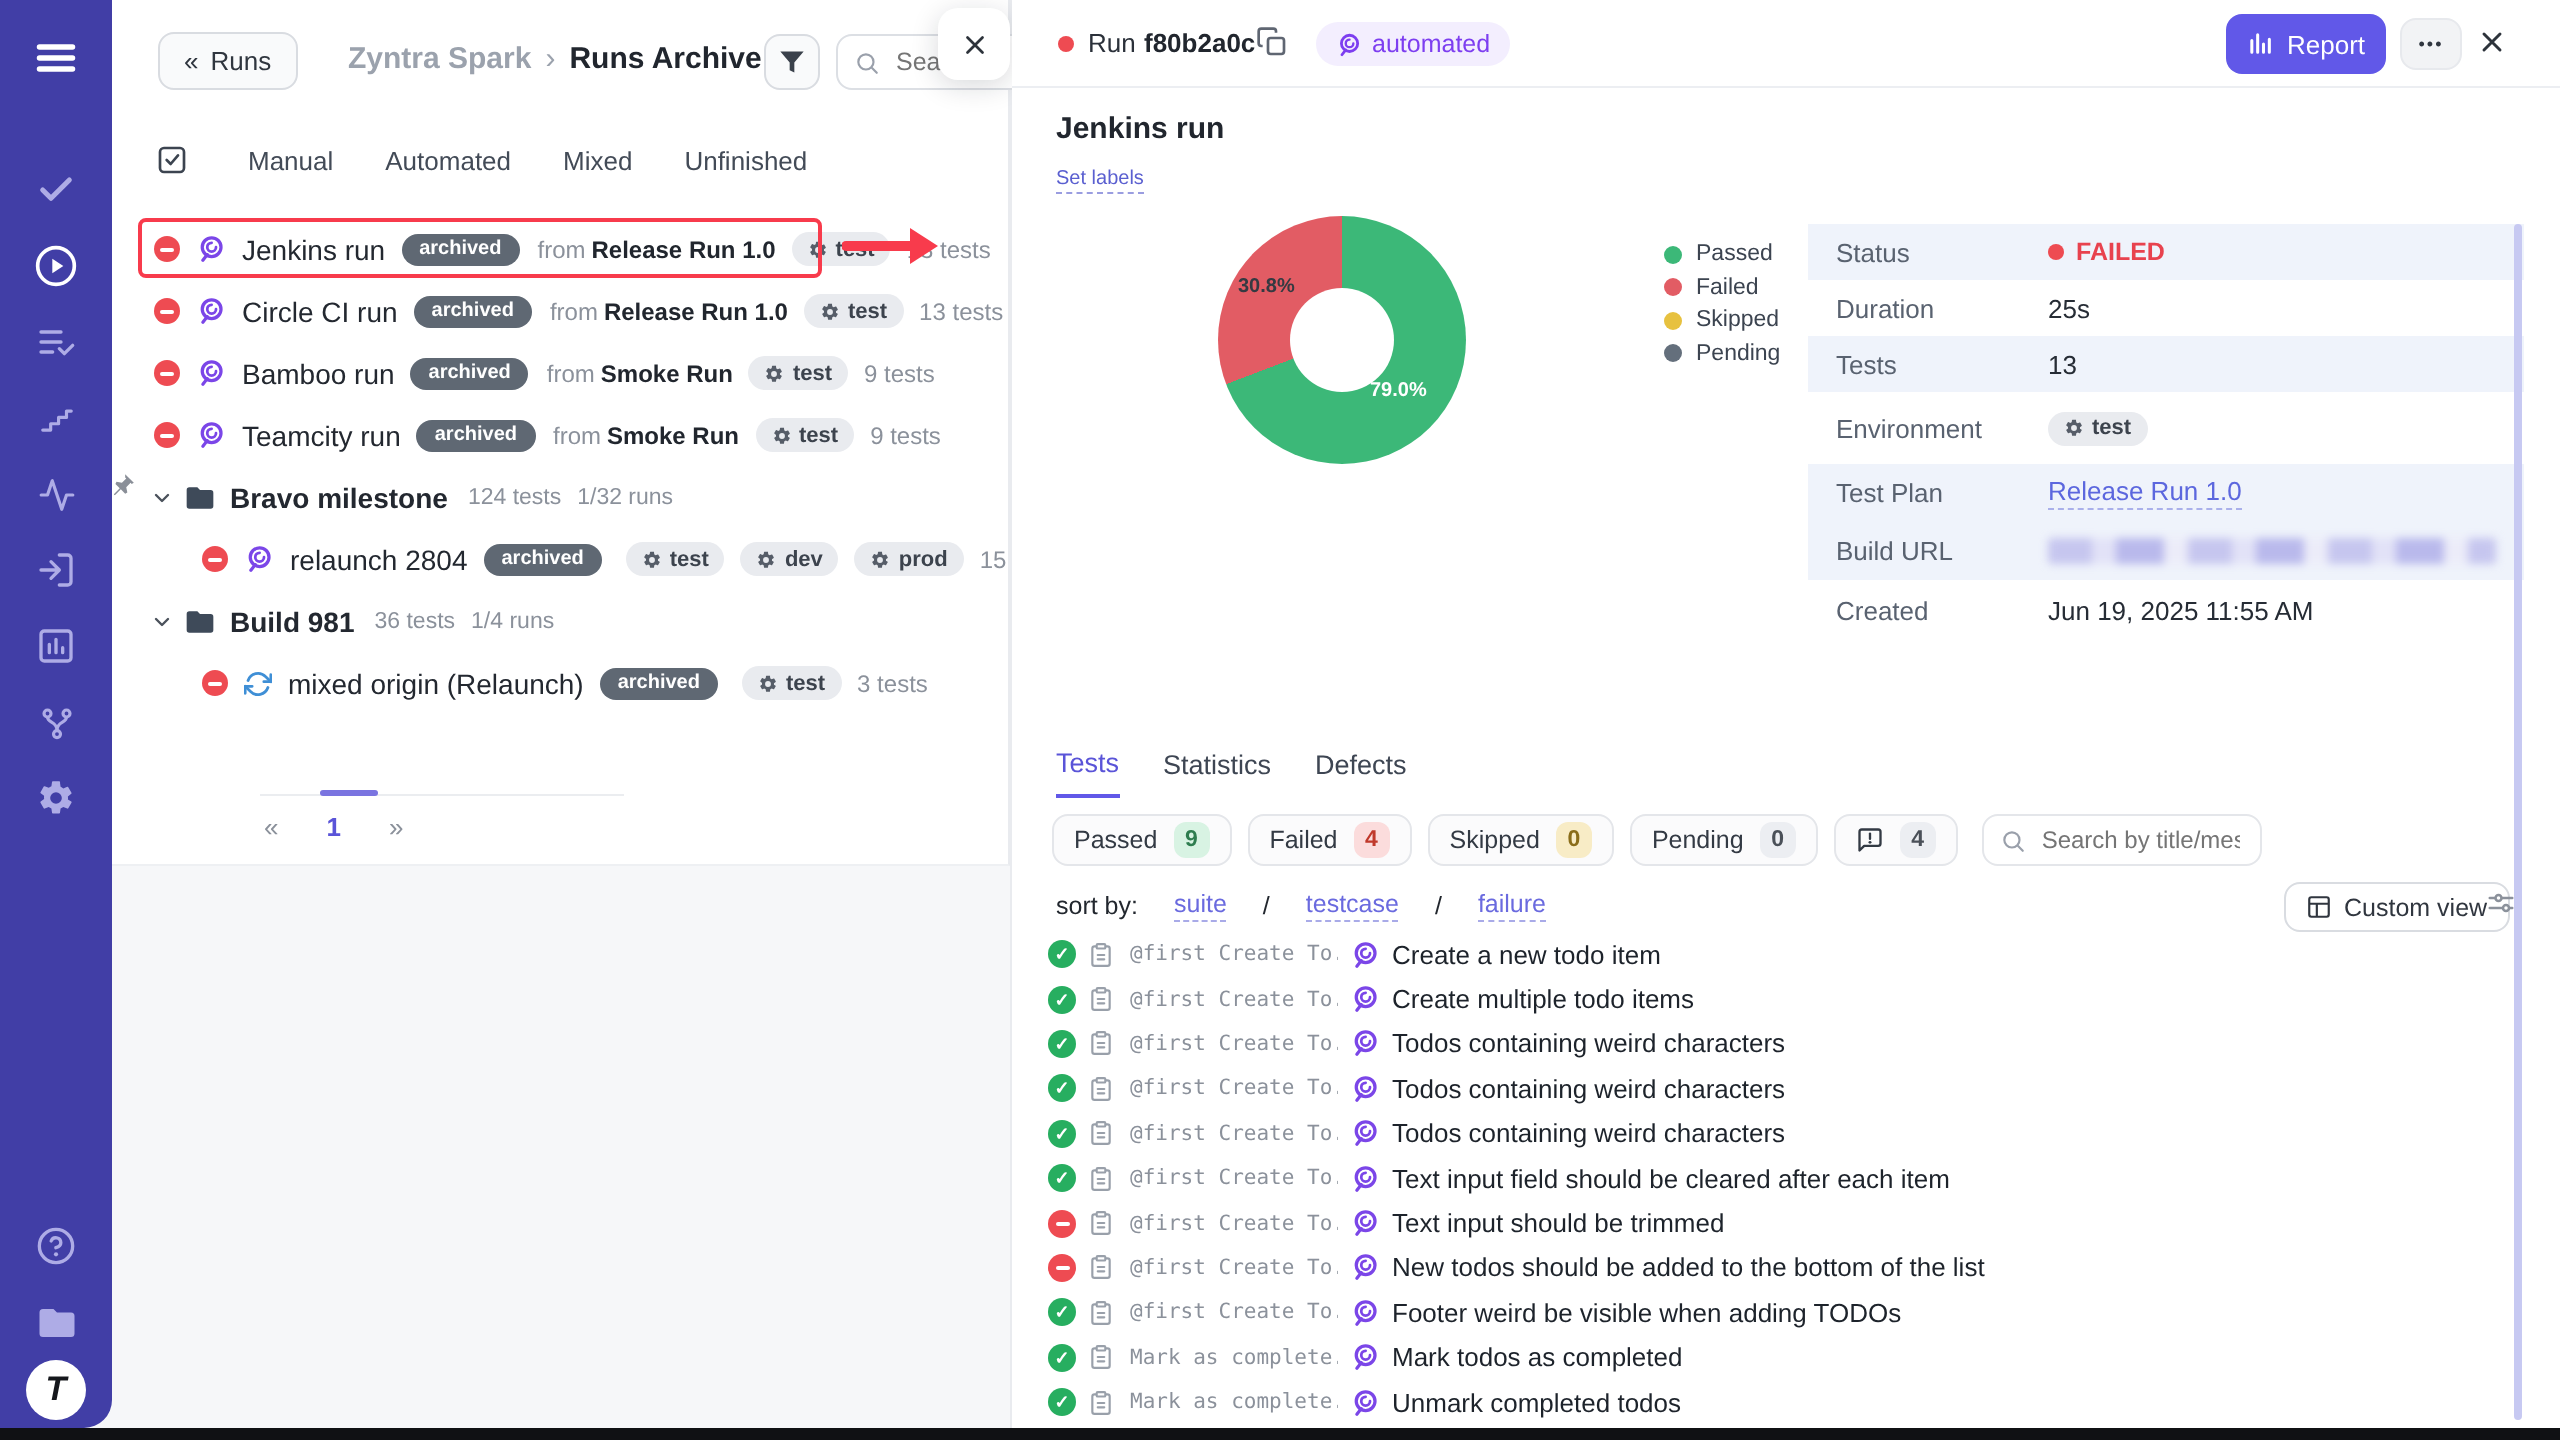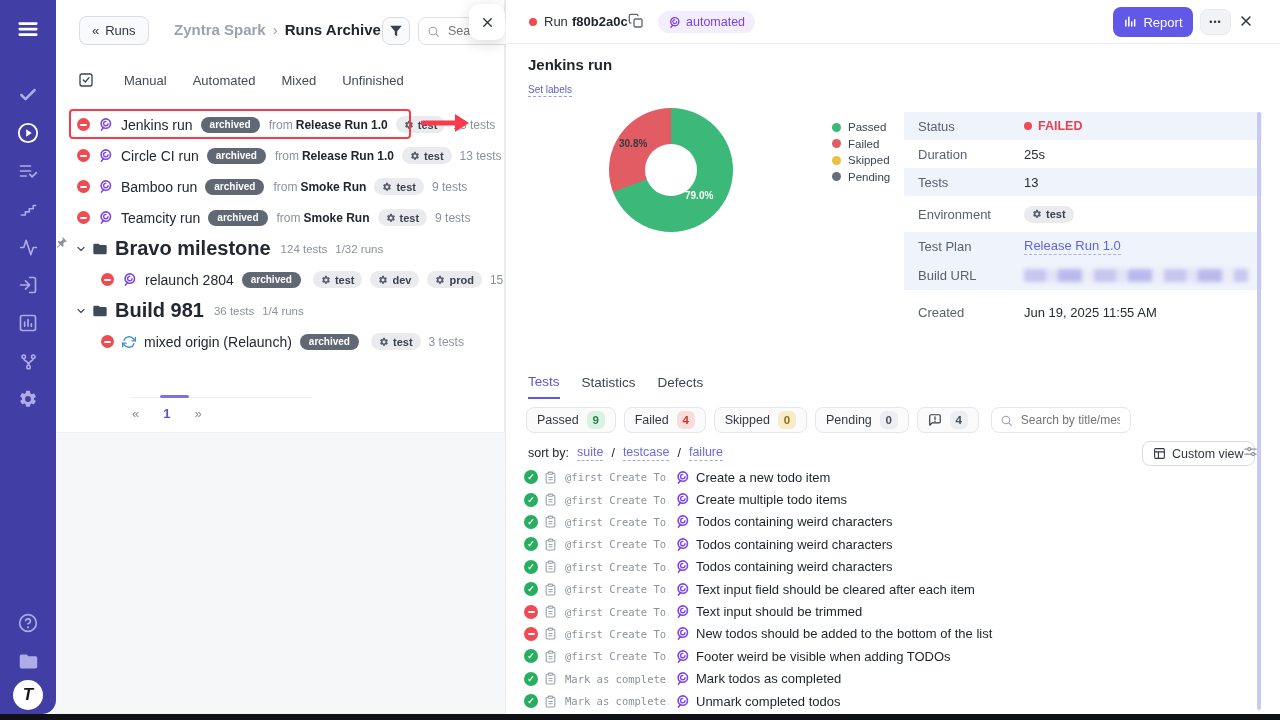--- a/index.html
+++ b/index.html
@@ -61,21 +61,21 @@
   .pill-archived { background:#5f6873; color:#fff; font-size:10px; font-weight:700; border-radius:10px;
     padding:2.5px 9px; margin:0 4px; }
   .from-txt { color:#8b919b; font-size:12px; margin:0 3px 0 5px; }
   .plan-txt { color:#21262e; font-size:12px; font-weight:700; white-space:nowrap; }
   .env-pill { display:inline-flex; align-items:center; gap:4px; background:#e9ebef; color:#3c434d;
     font-size:11px; font-weight:600; border-radius:10px; padding:2.5px 8px; margin-left:8px; }
   .env-pill svg { color:#565d68; }
   .tests-count { color:#8b919b; font-size:12px; margin-left:8px; white-space:nowrap; }
   .chev { color:#4b525c; margin-right:5px; }
   .folder-ic { color:#3e4a59; margin-right:7px; }
-  .folder-name { font-size:20px; font-weight:600; color:#232830; }
+  .folder-name { font-size:14px; font-weight:600; color:#232830; }
   .folder-counts { color:#8b919b; font-size:11.5px; margin-left:10px; }
   .folder-counts span { margin-right:8px; }
 
   .pager-hr { left:74px; top:397px; width:182px; height:1px; background:#ebedf0; }
   .pager-thumb { left:104px; top:395px; width:29px; height:3px; background:#7a74e0; border-radius:2px; }
   .pager { left:76px; top:406px; gap:24px; font-size:13px; color:#8b919b; }
   .pager .pg { cursor:pointer; }
   .pager .cur { color:#5a54d8; font-weight:600; }
 
   
@@ -133,21 +133,21 @@
     justify-content:center; font-size:11.5px; font-weight:700; padding:0 5px; }
   .c-green { background:#d8f3e3; color:#2e7d4f; }
   .c-red { background:#fbdcdc; color:#c0392b; }
   .c-yellow { background:#f8ecc6; color:#8a6d1a; }
   .c-gray { background:#eceef2; color:#4a5058; }
   .f-search { width:140px; height:26px; border:1px solid #e4e6ea; border-radius:8px; background:#fff;
     display:flex; align-items:center; gap:6px; padding:0 8px; color:#9aa0ab; margin-left:4px; }
   .f-search input { border:none; outline:none; width:100%; font-size:12px; background:transparent;
     font-family:"Liberation Sans",sans-serif; color:#3a414b; }
 
-  .sort-row { left:22px; top:445px; font-size:12.5px; color:#22272e; gap:8px; }
+  .sort-row { left:22px; top:445px; font-size:12.5px; color:#22272e; gap:18px; }
   .sort-link { color:#6a6adf; border-bottom:1px dashed #a9abe8; cursor:pointer; padding-bottom:1px; }
   .cview-btn { left:636px; top:441px; height:25px; padding:0 10px; font-size:12.5px; gap:6px; background:#fff; }
   .sliders-ic { left:737px; top:444px; color:#8b919b; cursor:pointer; }
 
   .tests-list { left:0px; top:466px; width:750px; height:248px; overflow:hidden; }
   .t-row { display:flex; align-items:center; height:22.4px; padding-left:18px; cursor:pointer; }
   .t-status { width:14px; height:14px; border-radius:50%; flex:0 0 14px; display:flex;
     align-items:center; justify-content:center; }
   .t-status.passed { background:#27ae60; }
   .t-status.passed::after { content:"\2713"; color:#fff; font-size:9px; font-weight:700; }
@@ -643,21 +643,21 @@
         </span>
     </div>
     <div class="drow blue" style="height:28px;align-items:center">
       <span class="dlabel">Test Plan</span>
       <span class="dval link">Release Run 1.0</span>
     </div>
     <div class="drow blue" style="height:30px;align-items:center">
       <span class="dlabel">Build URL</span>
       <span class="redacted"></span>
     </div>
-    <div class="drow" style="height:30px;align-items:flex-end">
+    <div class="drow" style="height:30px;align-items:center">
       <span class="dlabel">Created</span>
       <span class="dval">Jun 19, 2025 11:55 AM</span>
     </div>
   </div>
 
   <div class="abs flex dp-tabs">
     <span class="tab active">Tests</span>
     <span class="tab">Statistics</span>
     <span class="tab">Defects</span>
   </div>

